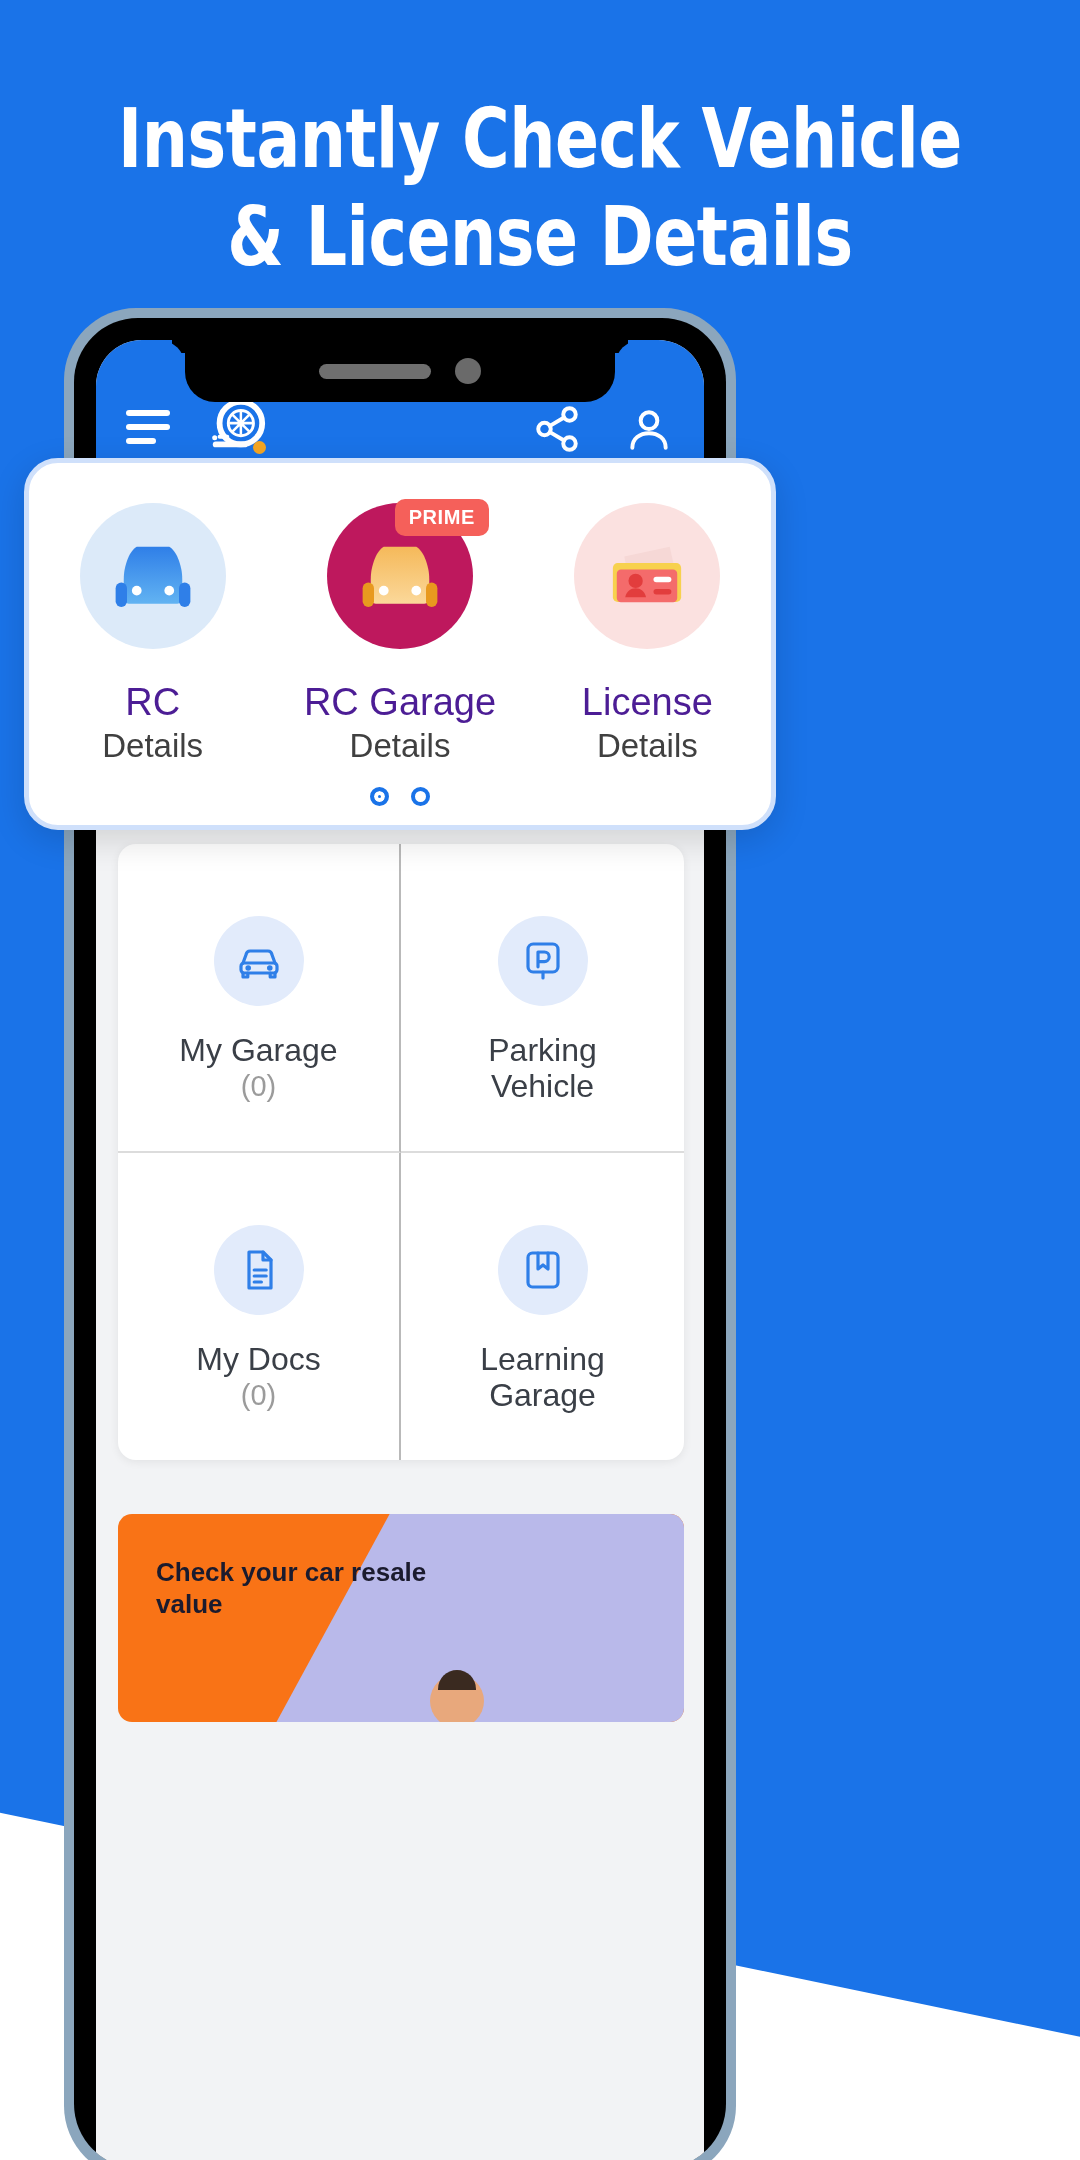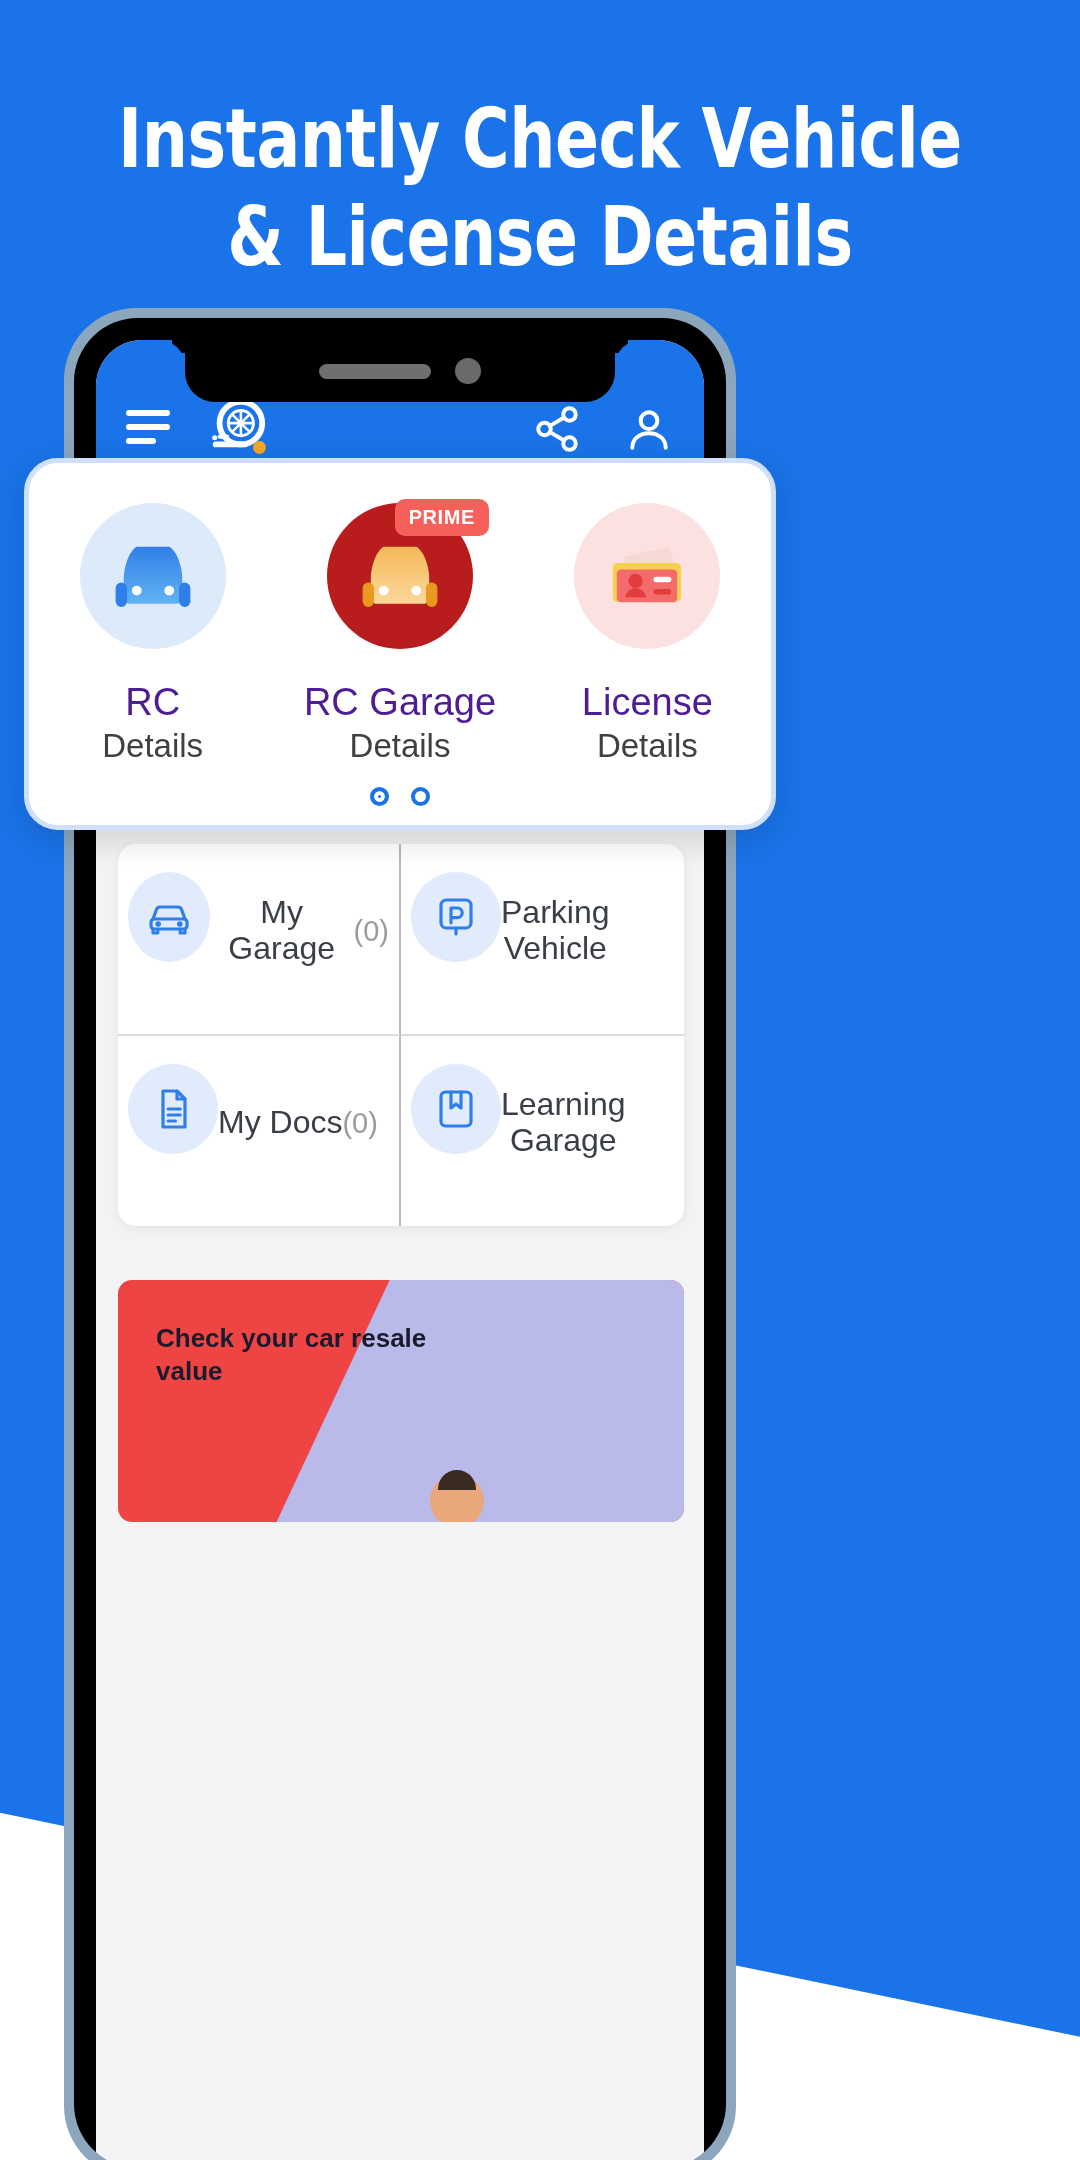--- a/index.html
+++ b/index.html
@@ -122,38 +122,38 @@
   #utilities { padding:38px 0 0 0; }
   .section-title { font-size:36px; color:#3a3f47; padding-left:22px; }
   .util-card {
     margin:42px 0 0 0; width:566px;
     background:#fff; border-radius:18px;
     box-shadow:0 2px 10px rgba(0,0,0,.07);
     display:grid; grid-template-columns:1fr 1fr;
     overflow:hidden;
   }
   .util-cell {
-    padding:28px 10px 46px 10px;
-    display:flex; flex-direction:row; align-items:center; text-align:center;
+    padding:72px 10px 46px 10px;
+    display:flex; flex-direction:column; align-items:center; text-align:center;
   }
   .util-cell:nth-child(1), .util-cell:nth-child(2) { border-bottom:2px solid #dcdcdc; }
   .util-cell:nth-child(1), .util-cell:nth-child(3) { border-right:2px solid #b9b9b9; }
   .util-ico {
     width:90px; height:90px; border-radius:50%;
     background:#e2ebfb; display:flex; align-items:center; justify-content:center;
     margin-bottom:26px;
   }
   .util-ico svg { width:48px; height:48px; }
   .util-label { font-size:32px; color:#3a3f47; line-height:1.14; }
   .util-count { font-size:29px; color:#9b9b9b; margin-top:2px; }
 
   
   .banner {
-    margin-top:54px; width:566px; height:242px;
-    background:#ef4444; border-radius:14px;
+    margin-top:54px; width:566px; height:208px;
+    background:#f97316; border-radius:14px;
     position:relative; overflow:hidden;
   }
   .banner .wedge {
     position:absolute; inset:0;
     background:#b9b9ea;
     clip-path:polygon(48% 0, 100% 0, 100% 100%, 28% 100%);
   }
   .banner-text {
     position:relative; z-index:2;
     padding:42px 0 0 38px;
@@ -333,21 +333,21 @@
             <rect x="48" y="36" width="7" height="15" rx="3.5" fill="#2f7fe8"></rect>
             <circle cx="22" cy="41" r="3" fill="#fff"></circle>
             <circle cx="42" cy="41" r="3" fill="#fff"></circle>
           </svg>
         </div>
         <div class="feat-title">RC</div>
         <div class="feat-sub">Details</div>
       </div>
 
       <div class="feature-item">
-        <div class="feat-circle" style="background:#b91c1c;">
+        <div class="feat-circle" style="background:#be185d;">
           <svg viewBox="0 0 64 64">
             <defs>
                 <linearGradient id="gO" x1="0" y1="0" x2="0" y2="1">
               <stop offset="0" stop-color="#f5b95a"></stop>
                   <stop offset="1" stop-color="#fbd89a"></stop>
             </linearGradient>
               </defs>
             <path d="M14 34c0-9 4-18 8-20h20c4 2 8 11 8 20v12a3 3 0 0 1-3 3H17a3 3 0 0 1-3-3z" fill="url(#gO)"></path>
             <rect x="9" y="36" width="7" height="15" rx="3.5" fill="#e8991f"></rect>
             <rect x="48" y="36" width="7" height="15" rx="3.5" fill="#e8991f"></rect>

